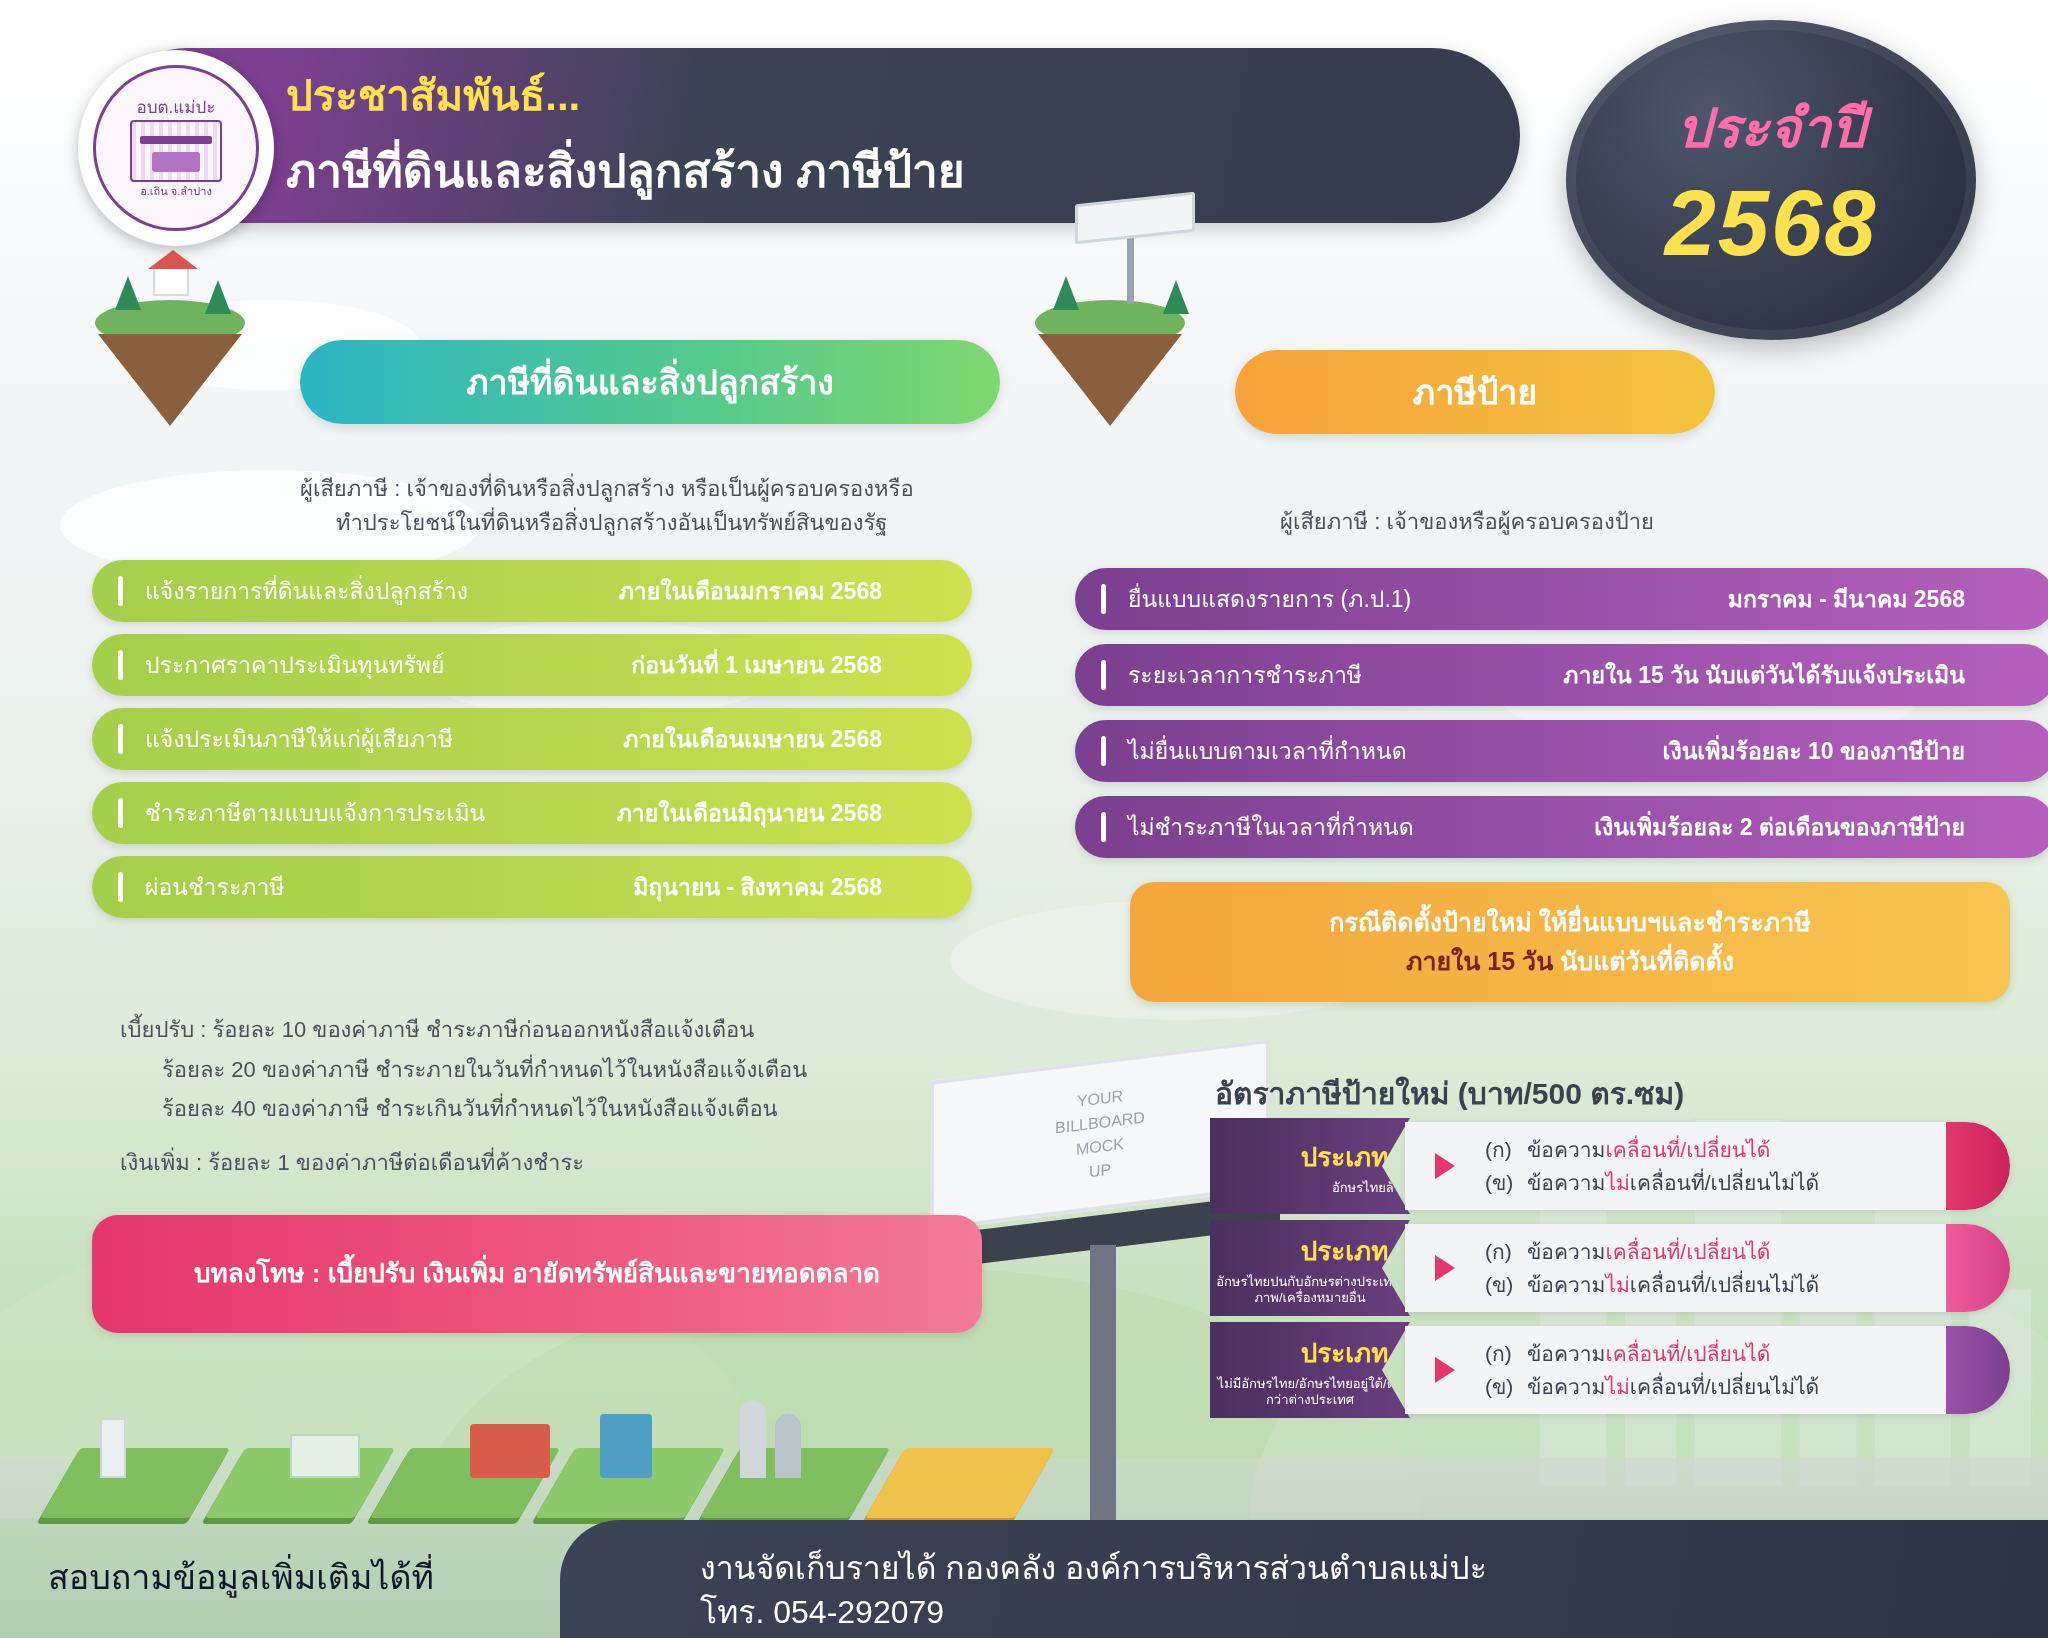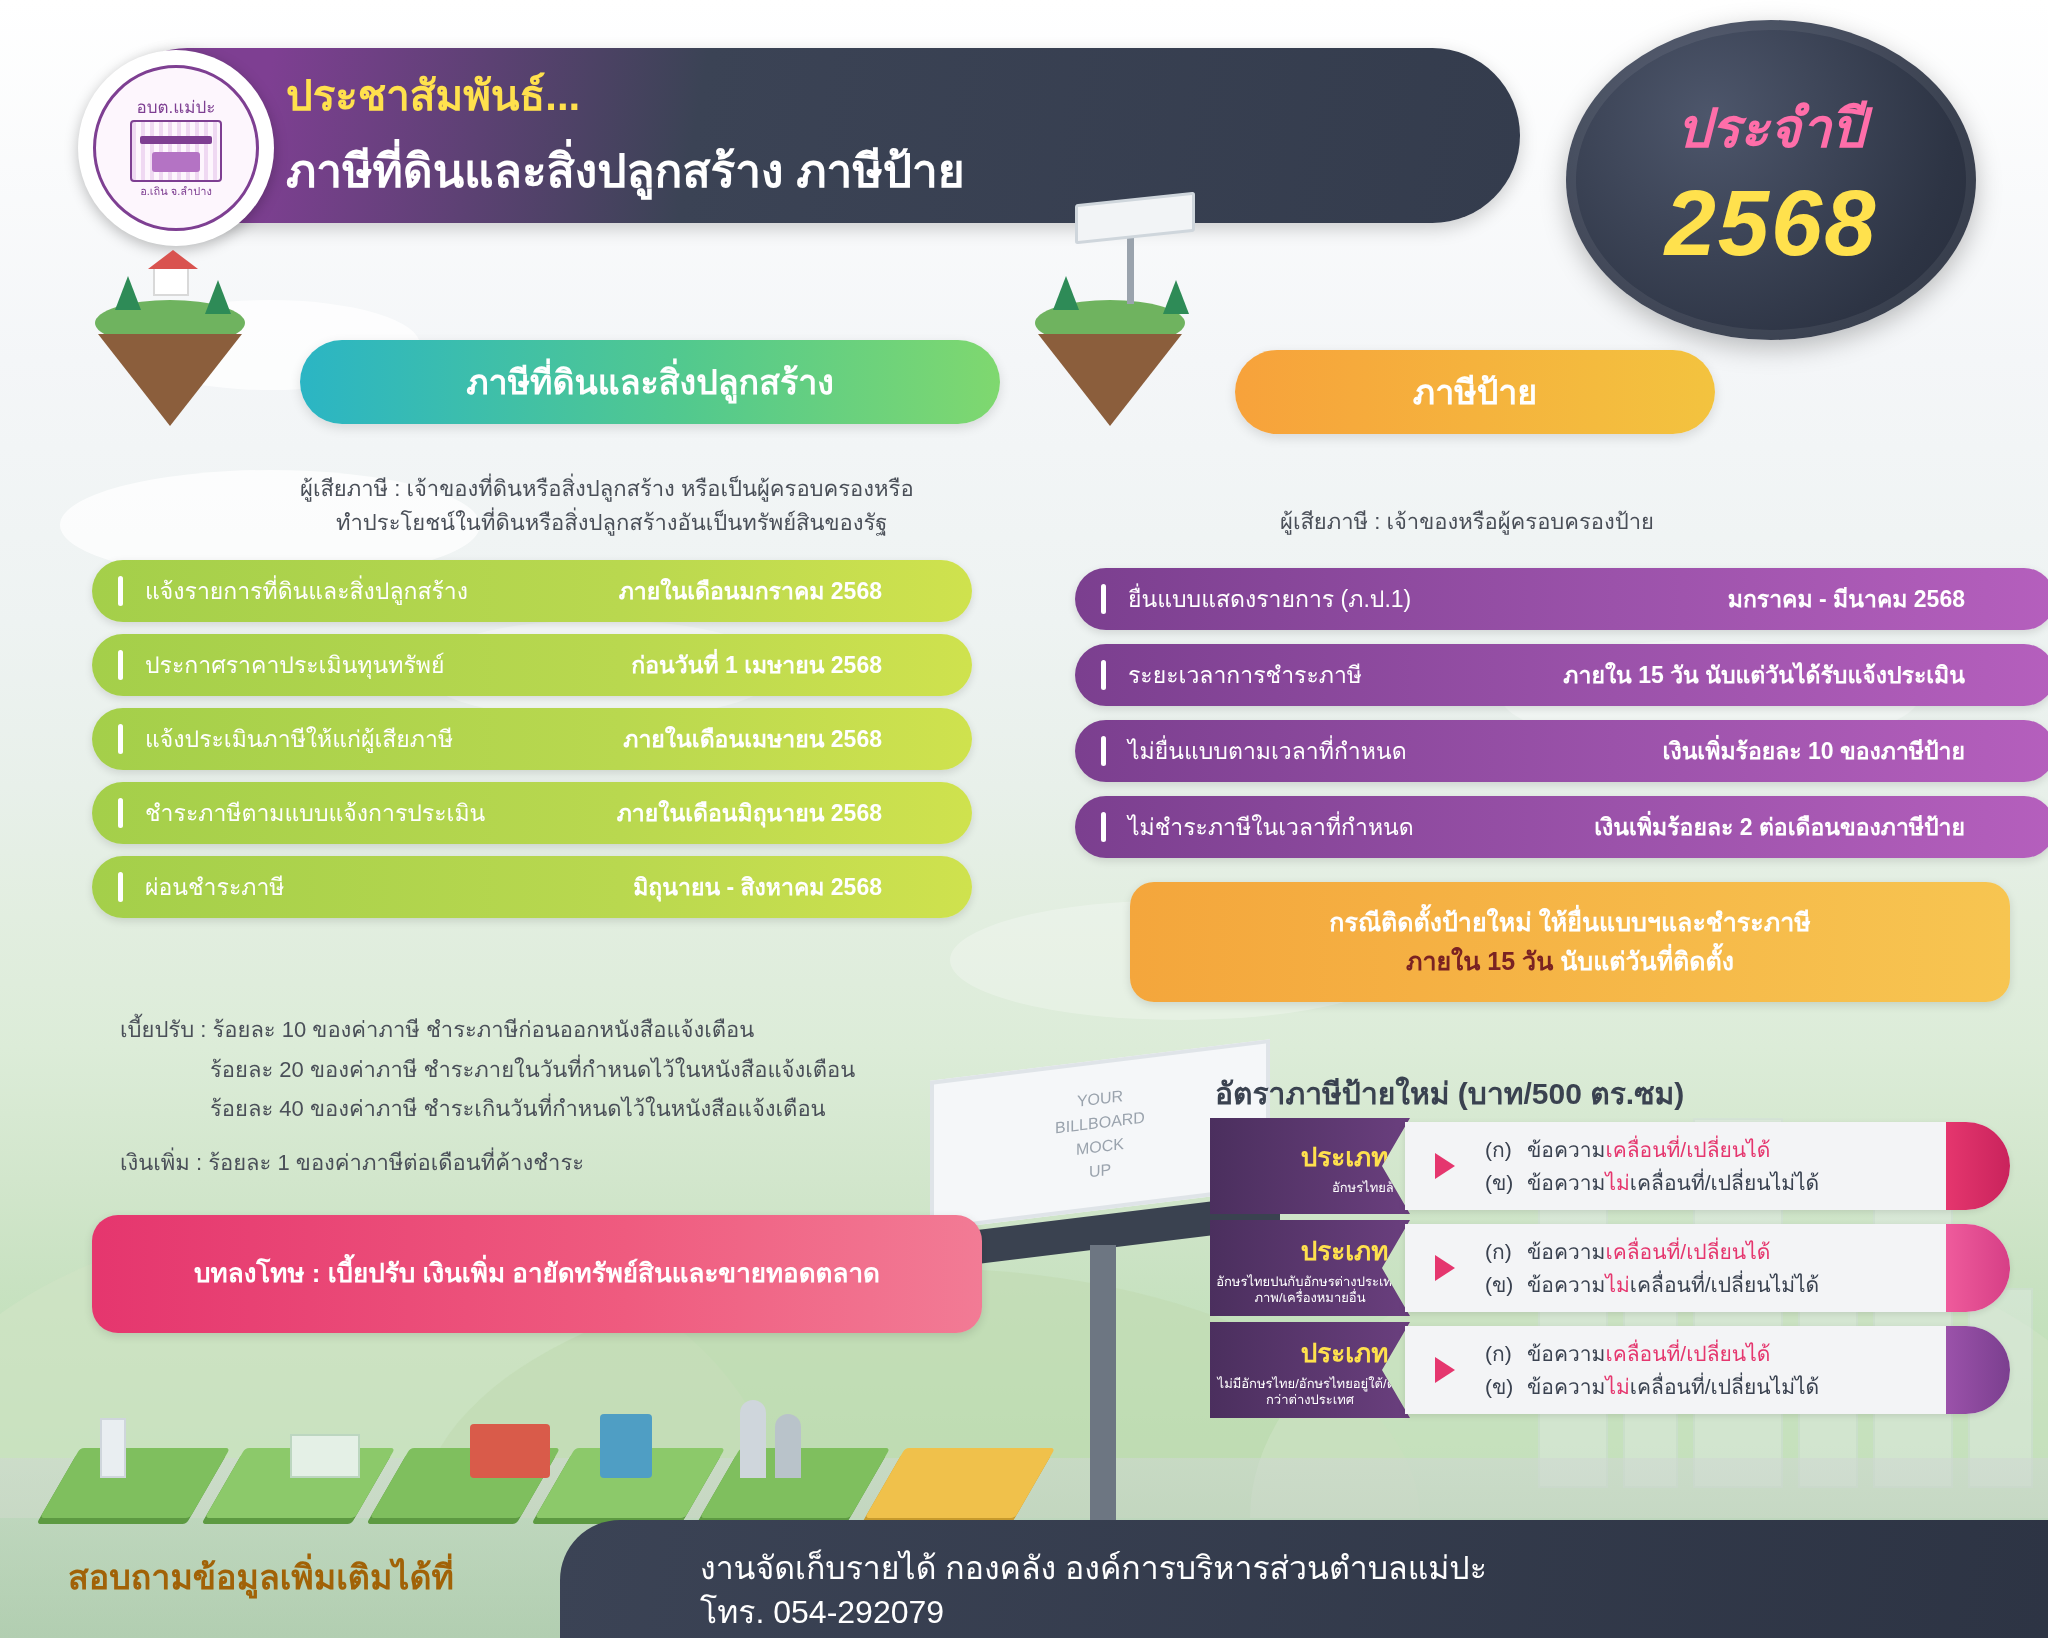--- a/index.html
+++ b/index.html
@@ -168,21 +168,21 @@
     position: absolute; left: 1130px; top: 882px; width: 880px; height: 120px;
     border-radius: 24px; background: linear-gradient(90deg,#f4a63c,#f7c551);
     display: flex; flex-direction: column; align-items: center; justify-content: center;
     color: #fff; font-size: 25px; font-weight: bold; line-height: 1.55;
     box-shadow: 0 3px 10px rgba(0,0,0,.12);
   }
   .notice-box .l2 .hl { color: #7a2222; }
 
   
   .fines { position: absolute; left: 120px; top: 1010px; width: 950px; color: #4a4f58; font-size: 22px; line-height: 1.8; }
-  .fines .ind { margin-left: 90px; }
+  .fines .ind { margin-left: 42px; }
   .fines .blk2 { margin-top: 14px; }
 
   .penalty-box {
     position: absolute; left: 92px; top: 1215px; width: 890px; height: 118px;
     border-radius: 26px; background: linear-gradient(90deg,#e5366e,#ef5b7f 60%,#f27b95);
     color: #fff; font-size: 26px; font-weight: bold;
     display: flex; flex-direction: column; align-items: center; justify-content: center;
     line-height: 1.6; box-shadow: 0 3px 10px rgba(0,0,0,.12);
   }
 
@@ -262,22 +262,22 @@
   
   .footer {
     position: absolute; left: 0; bottom: 0; width: 100%; height: 118px;
   }
   .footer .strip {
     position: absolute; left: 560px; top: 0; width: 1488px; height: 118px;
     background: linear-gradient(100deg,#3b4355,#2d3444);
     border-top-left-radius: 60px;
   }
   .footer .left-text {
-    position: absolute; left: 68px; top: 30px; color: #a16207;
-    font-size: 34px; font-weight: bold;
+    position: absolute; left: 48px; top: 30px; color: #0f172a;
+    font-size: 34px; font-weight: normal;
   }
   .footer .r1 { position: absolute; left: 700px; top: 22px; color: #fff; font-size: 32px; }
   .footer .r2 { position: absolute; left: 700px; top: 66px; color: #fff; font-size: 32px; }
 </style>
 </head>
 <body>
 
 <div class="bg-layer">
   <div class="cloud" style="left:120px;  top:300px;  width:300px; height:90px;"></div>
   <div class="cloud" style="left:60px;   top:470px;  width:420px; height:110px;"></div>

